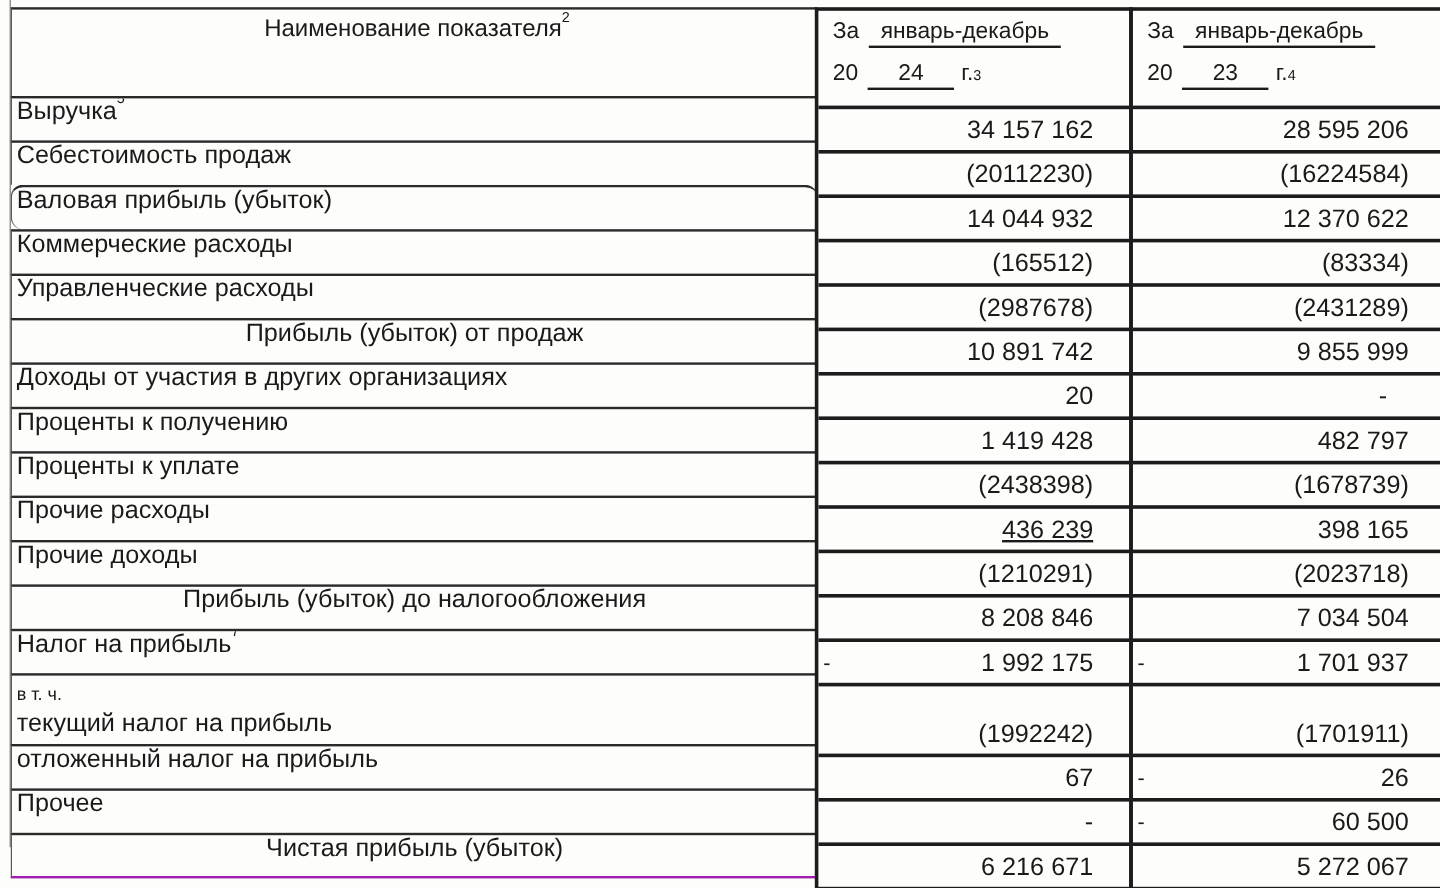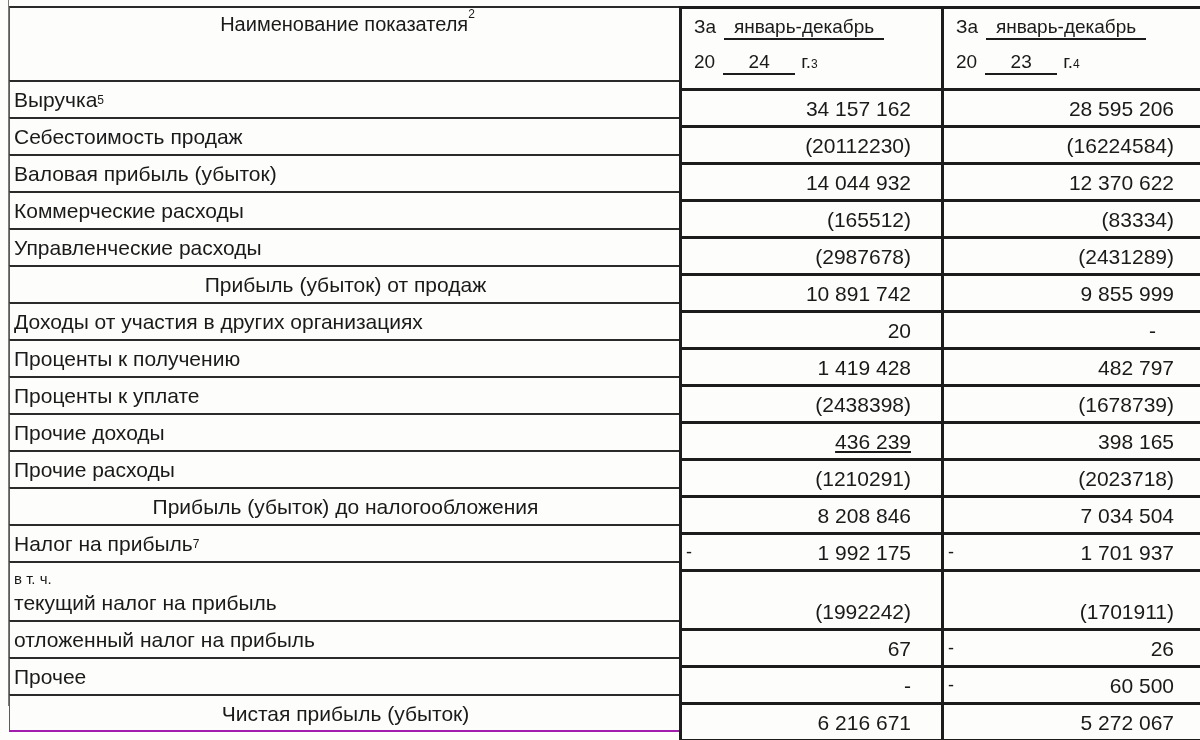--- a/index.html
+++ b/index.html
@@ -40,21 +40,21 @@
       width: 672px;
     }
     .cell-label {
       box-sizing: border-box;
       border-top: 2px solid #2a2a2a;
       border-left: 1px solid #5a5a5a;
       font-size: 21px;
       line-height: 1;
       padding-left: 4px;
       display: flex;
-      align-items: center;
+      align-items: flex-start;
       white-space: nowrap;
       overflow: hidden;
     }
     .cell-label.centered {
       justify-content: center;
       padding-left: 0;
     }
     .cell-label.header {
       align-items: flex-start;
       justify-content: center;
@@ -139,21 +139,21 @@
       <span>Наименование показателя</span>
         <sup>2</sup>
     </div>
     <div class="cell-label" style="height:37px;">
       <span>Выручка</span>
         <sup>5</sup>
     </div>
     <div class="cell-label" style="height:37px;">
       <span>Себестоимость продаж</span>
     </div>
-    <div class="cell-label" style="height:37px;">
+    <div class="cell-label" style="height:37px;border-radius:10px;">
       <span>Валовая прибыль (убыток)</span>
     </div>
     <div class="cell-label" style="height:37px;">
       <span>Коммерческие расходы</span>
     </div>
     <div class="cell-label" style="height:37px;">
       <span>Управленческие расходы</span>
     </div>
     <div class="cell-label centered" style="height:37px;">
       <span>Прибыль (убыток) от продаж</span>
@@ -161,24 +161,24 @@
     <div class="cell-label" style="height:37px;">
       <span>Доходы от участия в других организациях</span>
     </div>
     <div class="cell-label" style="height:37px;">
       <span>Проценты к получению</span>
     </div>
     <div class="cell-label" style="height:37px;">
       <span>Проценты к уплате</span>
     </div>
     <div class="cell-label" style="height:37px;">
+      <span>Прочие расходы</span>
+    </div>
+    <div class="cell-label" style="height:37px;">
       <span>Прочие доходы</span>
-    </div>
-    <div class="cell-label" style="height:37px;">
-      <span>Прочие расходы</span>
     </div>
     <div class="cell-label centered" style="height:37px;">
       <span>Прибыль (убыток) до налогообложения</span>
     </div>
     <div class="cell-label" style="height:37px;">
       <span>Налог на прибыль</span>
         <sup>7</sup>
     </div>
     <div class="cell-label multi" style="height:59px;">
       <span class="small">в т. ч.</span>

